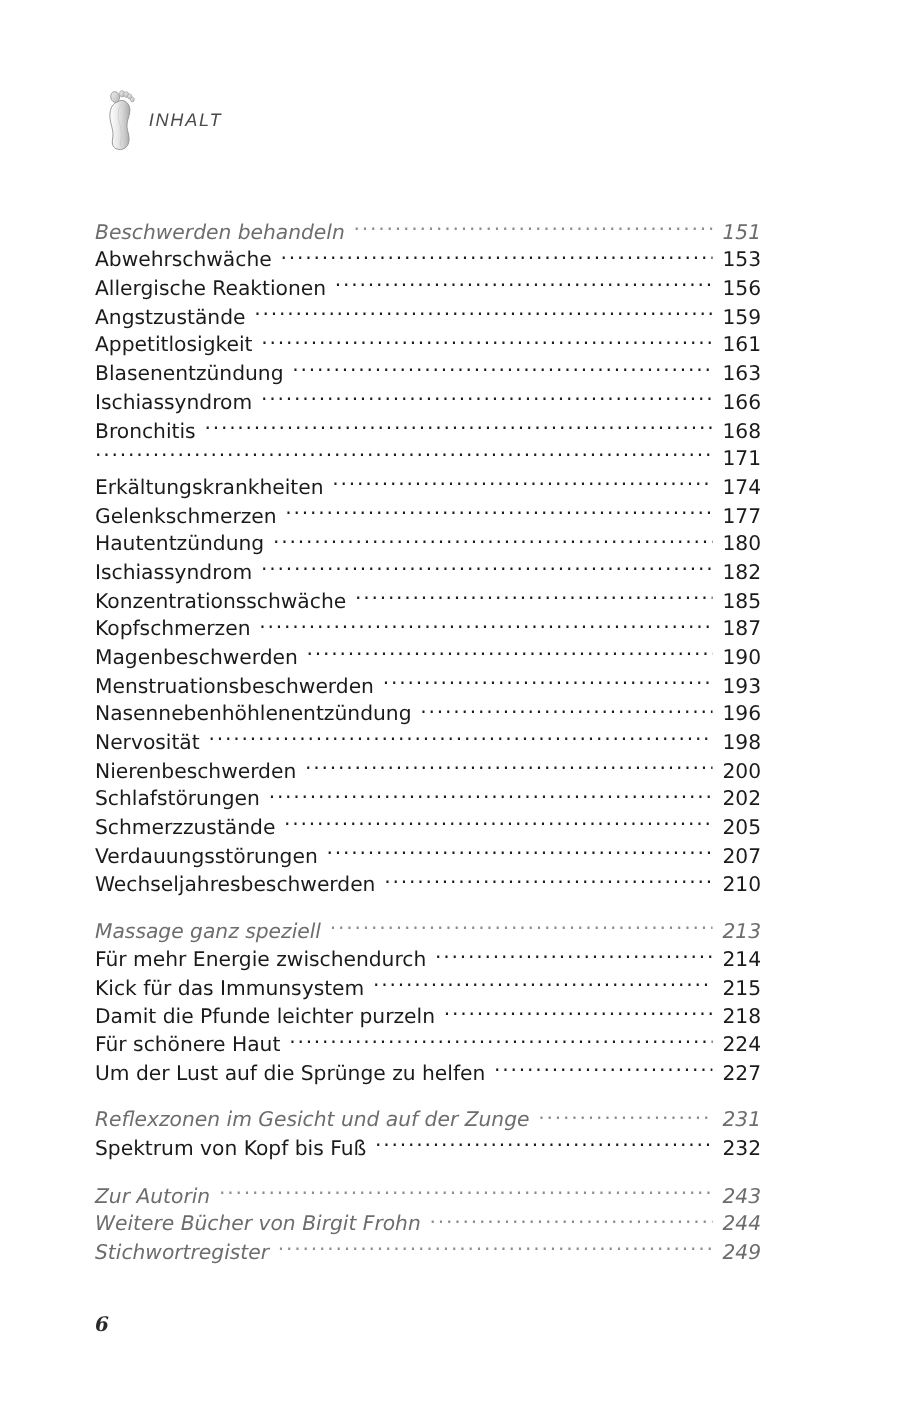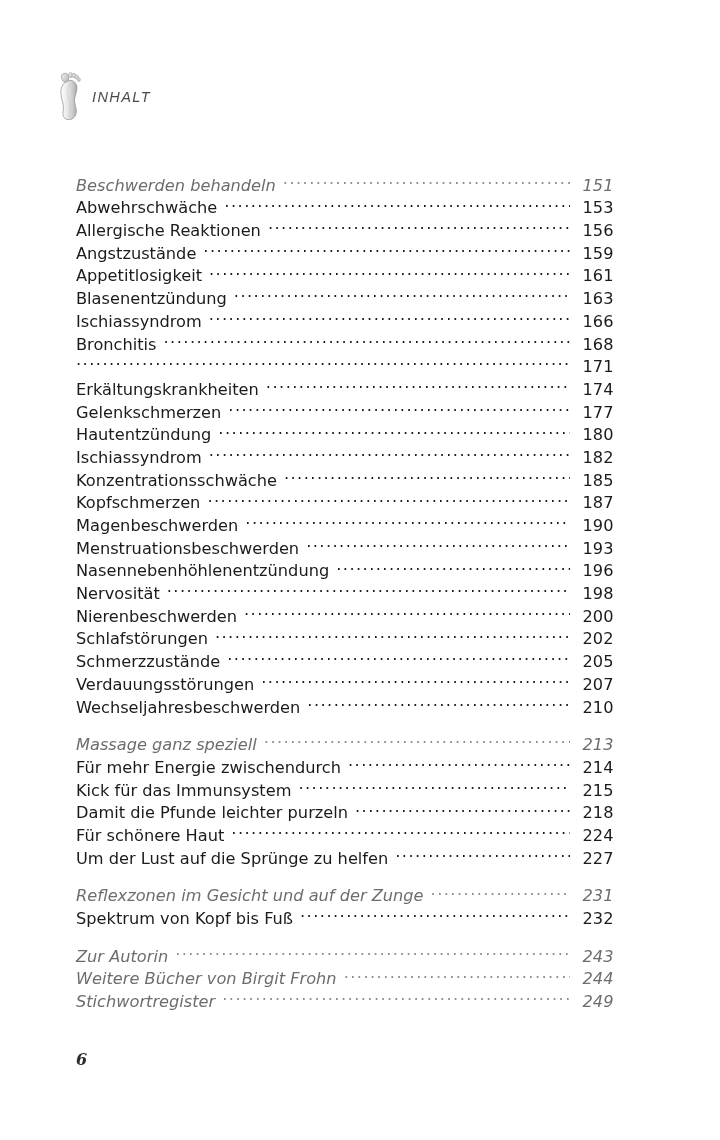--- a/index.html
+++ b/index.html
@@ -17,21 +17,21 @@
 
   .page {
     position: absolute;
     inset: 0;
     background: #ffffff;
   }
 
   
   .running-head {
     position: absolute;
-    left: 57px;
+    left: 84px;
     top: 70px;
     height: 52px;
     display: flex;
     align-items: center;
     gap: 9px;
     justify-content: space-between;
   }
   .foot-icon {
     width: 26px;
     height: 50px;
@@ -89,21 +89,21 @@
     bottom: 0;
     letter-spacing: 1.45px;
     font-size: 16.2px;
     line-height: 22.7px;
     color: #1b1b1b;
     white-space: nowrap;
   }
   .entry-page {
     flex: 0 0 auto;
     width: 40px;
-    text-align: center;
+    text-align: left;
     padding-left: 8px;
     font-variant-numeric: lining-nums;
   }
 
   
   .toc-entry.is-section {
     font-style: italic;
     color: #6d6d6d;
   }
   .toc-entry.is-section .entry-leader::before {

